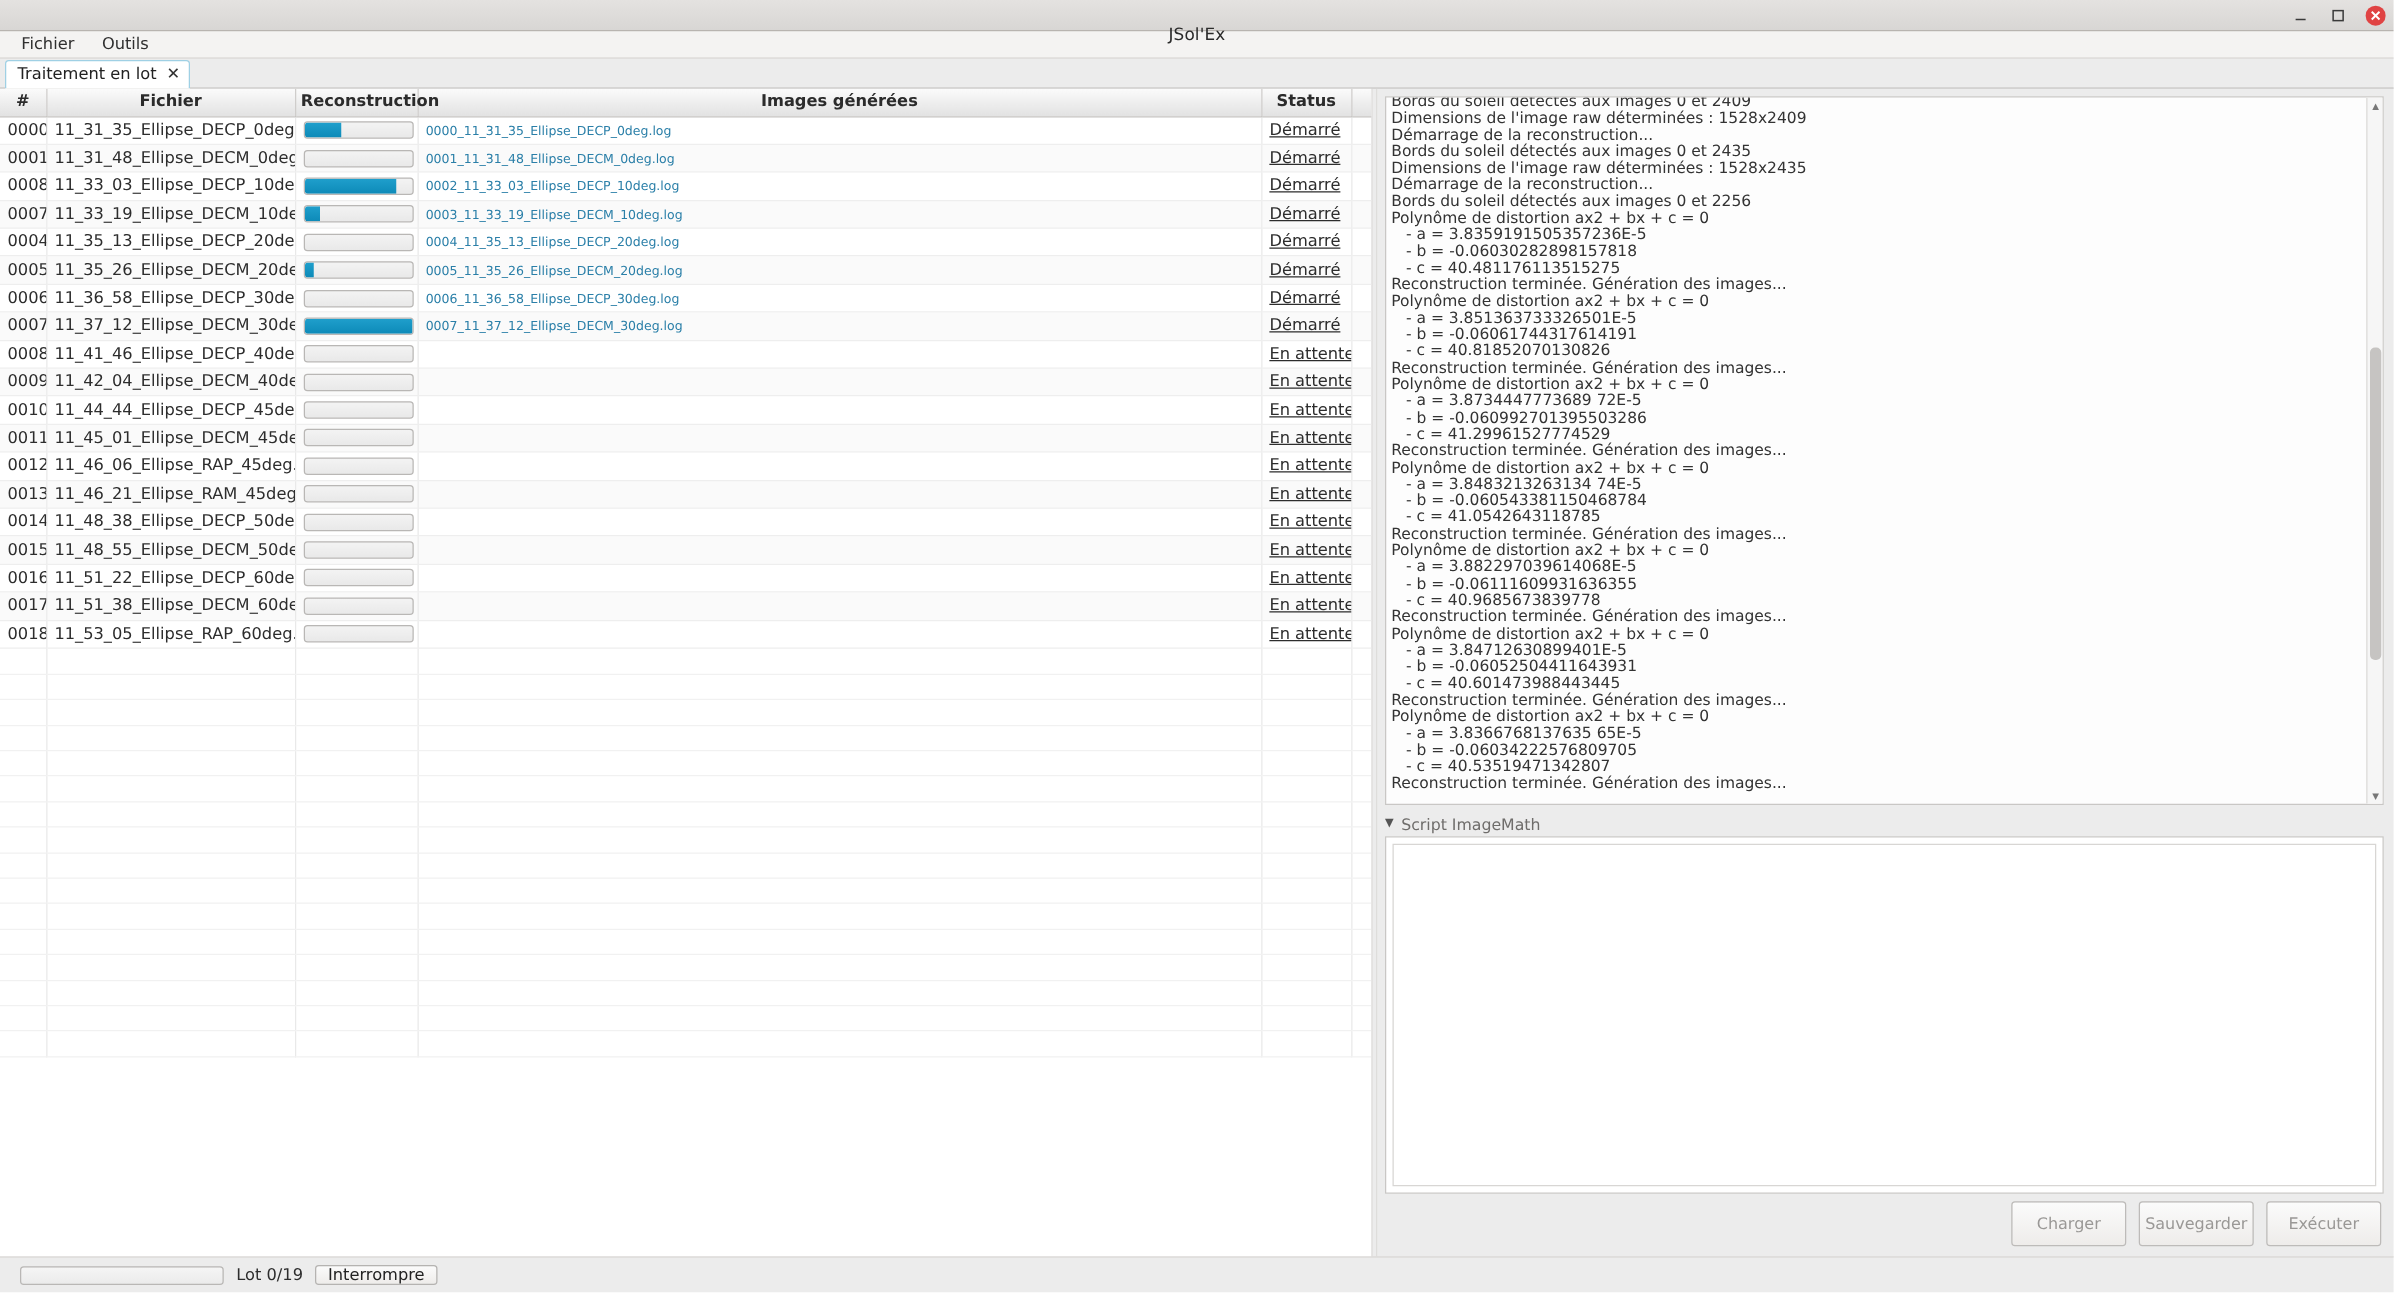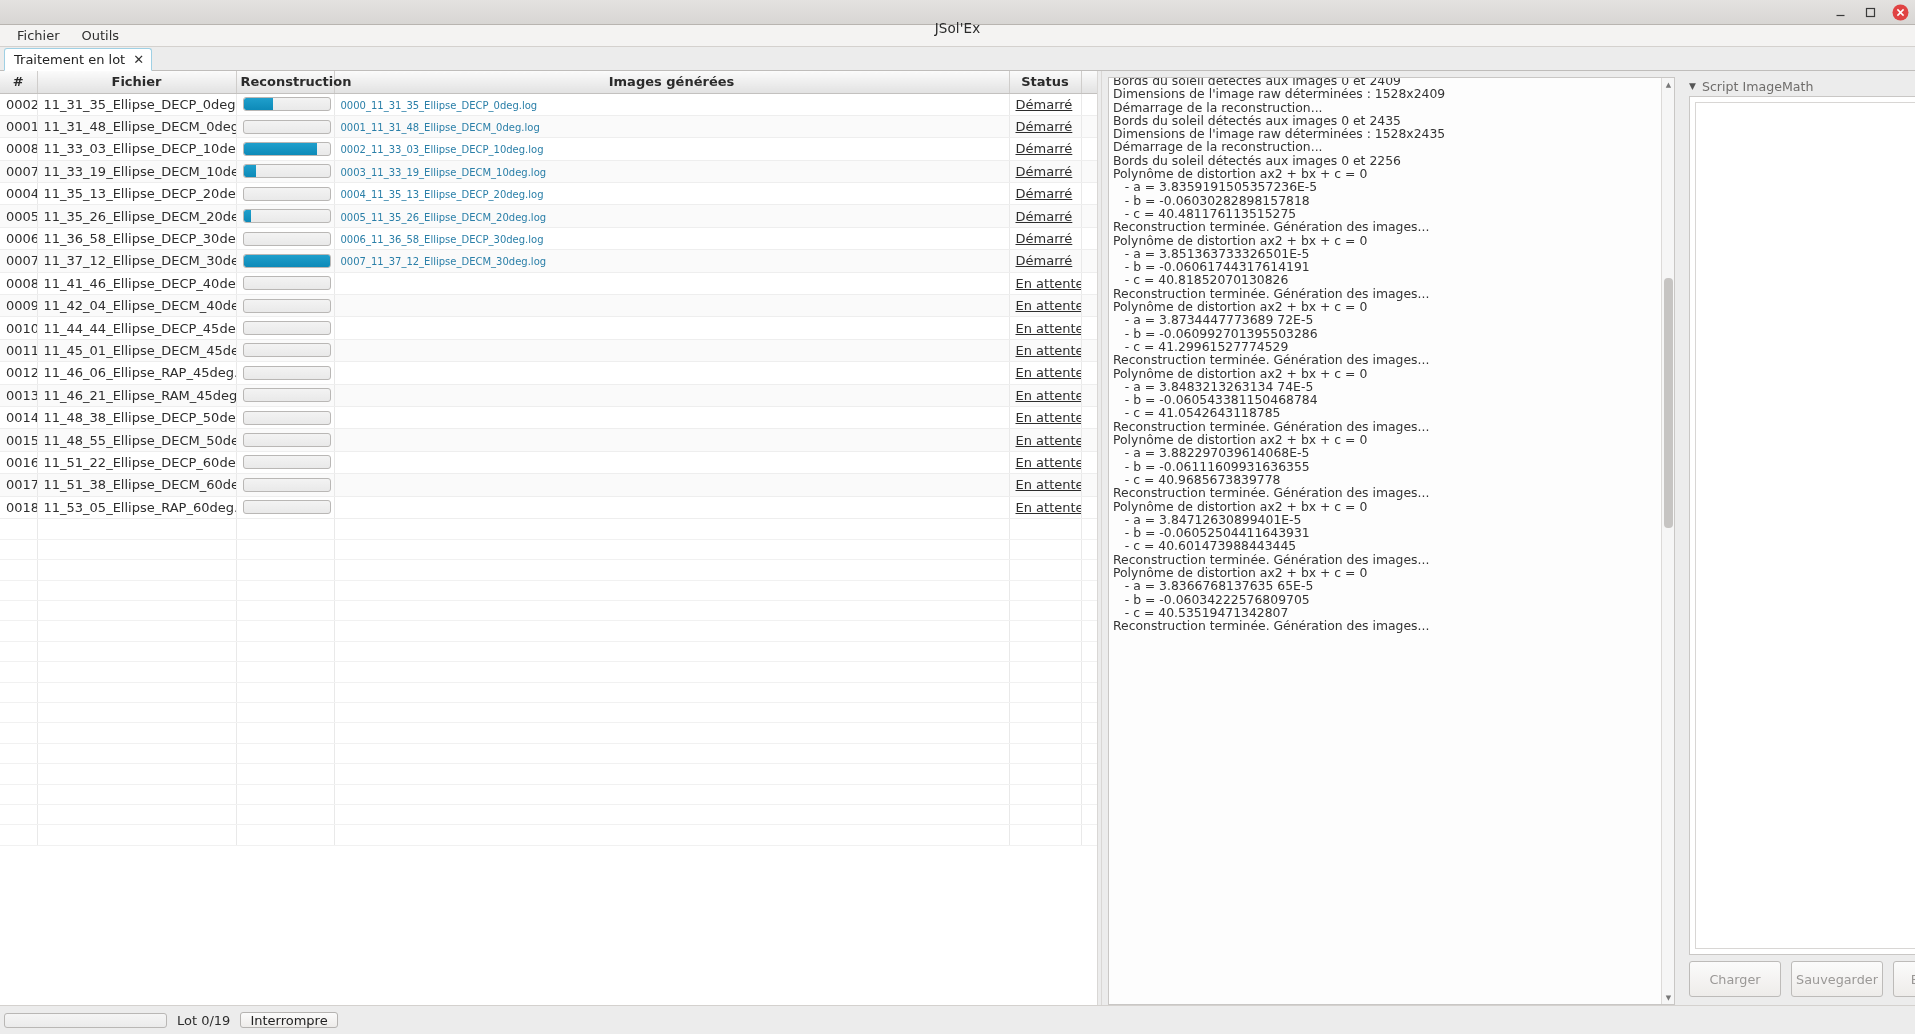--- a/index.html
+++ b/index.html
@@ -81,21 +81,21 @@
     overflow: hidden;
   }
   .splitter {
     width: 5px; flex: none;
     background: #ececec;
     border-left: 1px solid #d9d7d5; border-right: 1px solid #d9d7d5;
   }
   .right-pane {
     flex: 1 1 auto;
     background: #ececec;
-    display: flex; flex-direction: row;
+    display: flex; flex-direction: column;
     overflow: hidden;
   }
 
   
   table.batch {
     border-collapse: collapse;
     width: 100%;
     table-layout: fixed;
   }
   table.batch thead th {
@@ -222,21 +222,21 @@
     display: flex; align-items: center; justify-content: center;
     cursor: default;
   }
 
   
   .statusbar {
     height: 29px;
     background: #ececec;
     border-top: 1px solid #d4d1ce;
     display: flex; align-items: center;
-    padding-left: 4px; gap: 10px;
+    padding-left: 16px; gap: 10px;
   }
   .sb-progress {
     width: 163px; height: 15px;
     background: linear-gradient(to bottom,#f5f5f5,#ebebeb);
     border: 1px solid #b9b7b5; border-radius: 3px;
   }
   .sb-label { font-size: 13px; color: #2d2d2d; }
   .sb-button {
     height: 16px; padding: 0 9px;
     background: linear-gradient(to bottom,#fbfbfb,#eeecea);
@@ -300,21 +300,21 @@
           <th>#</th>
           <th>Fichier</th>
           <th>Reconstruction</th>
           <th>Images générées</th>
           <th>Status</th>
           <th class="last"></th>
         </tr>
       </thead>
       <tbody id="batch-body">
           <tr class="odd">
-            <td class="c-idx">0002</td>
+            <td class="c-idx">0000</td>
             <td class="c-file">11_31_35_Ellipse_DECP_0deg.ser</td>
             <td class="c-prog">
               <div class="pbar">
                 <i style="width: 34%;"></i>
               </div>
             </td>
             <td class="c-log"><span class="log-link">0000_11_31_35_Ellipse_DECP_0deg.log</span></td>
             <td class="c-status">Démarré</td>
             <td class="c-pad"></td>
           </tr>

